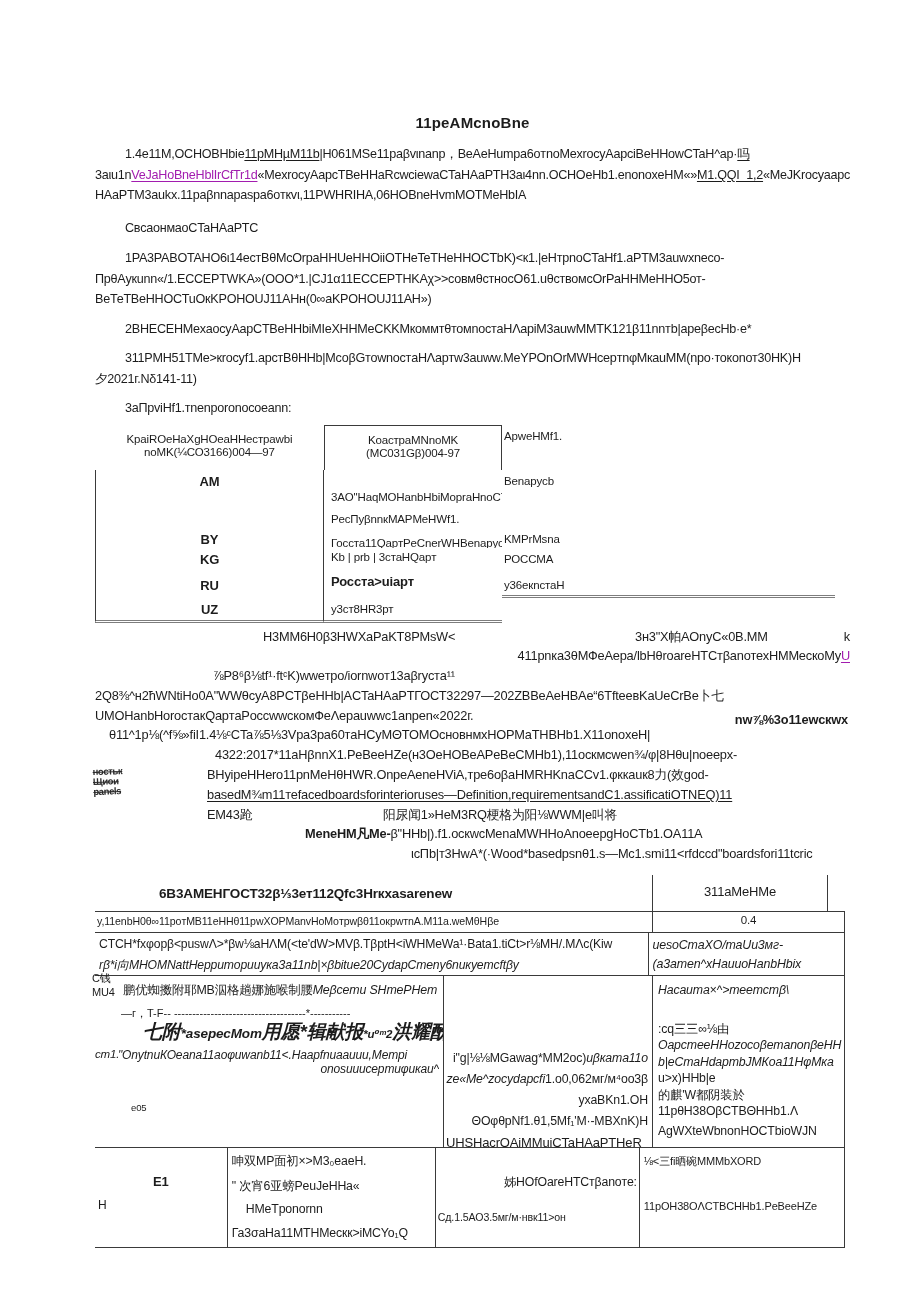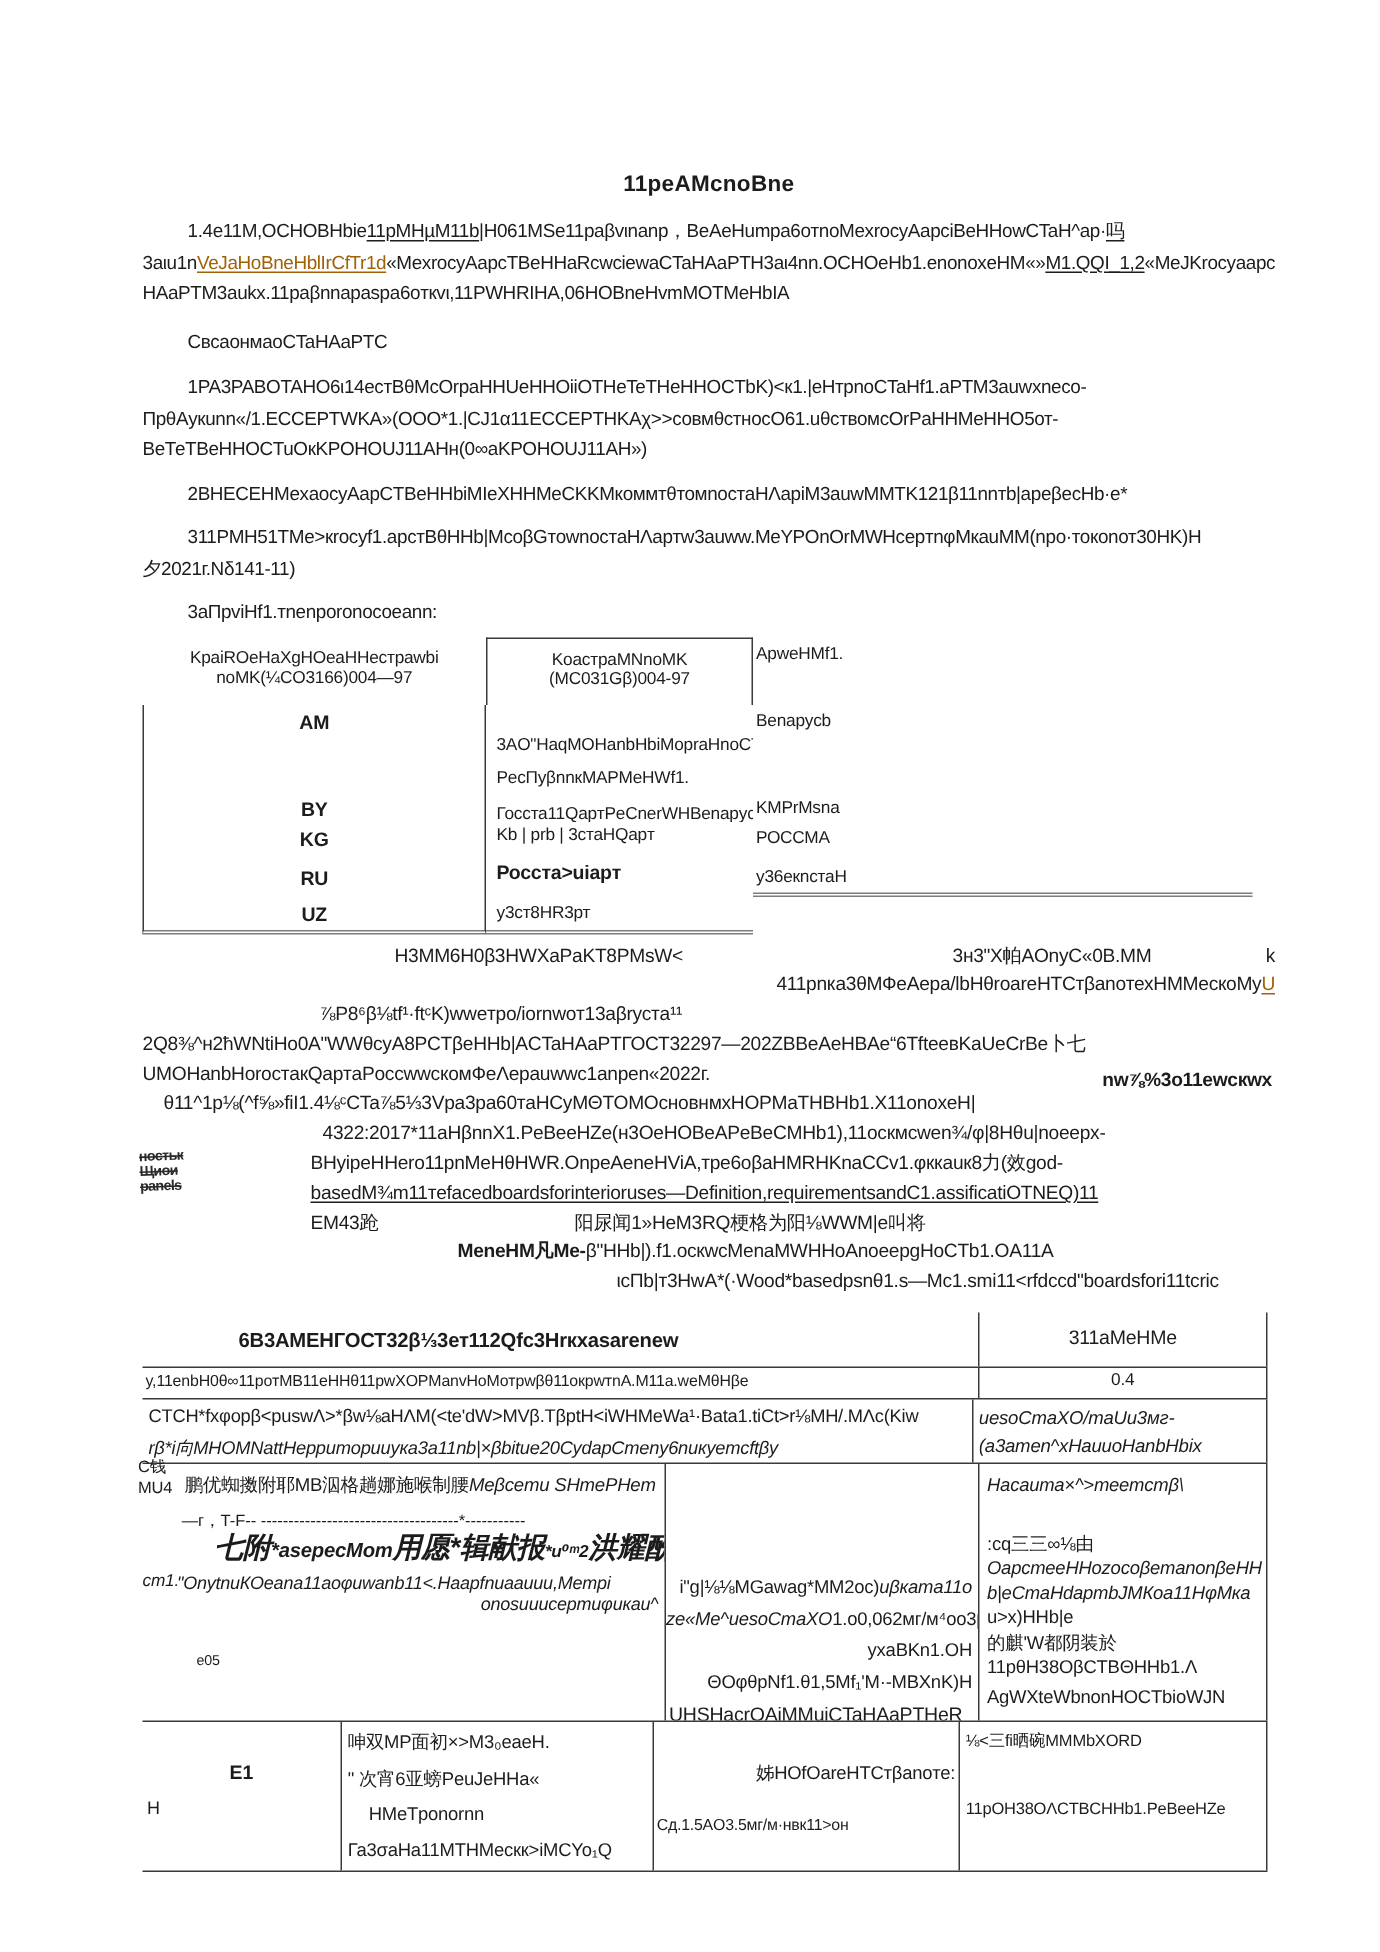--- a/index.html
+++ b/index.html
@@ -4,21 +4,21 @@
 <style>
   html,body{margin:0;padding:0;background:#ffffff;}
   .page{position:relative;width:920px;height:1301px;background:#fff;overflow:hidden;
         font-family:"Liberation Sans","DejaVu Sans",sans-serif;color:#1c1c1c;}
   .content{position:absolute;left:95px;top:0;width:755px;}
   .doc-title{text-align:center;margin:114px 0 13px 0;font-size:15px;font-weight:600;letter-spacing:.2px;}
   .para{margin:0 0 9px 0;}
   .pline{white-space:nowrap;overflow:hidden;font-size:12.6px;line-height:20.5px;letter-spacing:-.25px;}
   .indent{text-indent:30px;}
   .u{text-decoration:underline;text-underline-offset:2px;}
-  .link{color:#a16207;text-decoration:underline;text-underline-offset:2px;}
+  .link{color:#a21caf;text-decoration:underline;text-underline-offset:2px;}
   .b{font-weight:bold;}
   .i{font-style:italic;}
   .sec-head{margin:12px 0 10px 0;}
   
   .t1{margin-top:6px;width:740px;display:grid;grid-template-columns:229px 178px 333px;
       grid-template-rows:45px 58px 20px 26px 24px 25px;font-size:11.5px;letter-spacing:-.15px;}
   .t1 .cell{overflow:hidden;white-space:nowrap;}
   .t1 .c2{border-left:1px solid #3a3a3a;border-right:1px solid #3a3a3a;text-align:center;}
   .t1 .c3{padding-left:7px;}
   .t1 .hdr{text-align:center;padding-top:8px;line-height:13.5px;white-space:normal;}
@@ -36,21 +36,21 @@
   .stamp{position:absolute;left:-2px;top:137px;width:62px;font-size:9.5px;font-weight:bold;line-height:10px;
          color:#2a2a2a;letter-spacing:-.4px;transform:rotate(-2deg);text-decoration:line-through;}
   
   .t2{position:relative;margin-top:9px;width:750px;font-size:12.2px;letter-spacing:-.15px;}
   .t2r{display:flex;border-bottom:1px solid #3a3a3a;box-sizing:border-box;}
   .t2 .bl{border-left:1px solid #3a3a3a;}
   .t2 .br{border-right:1px solid #3a3a3a;}
   .t2 .cell{box-sizing:border-box;overflow:hidden;}
   .nw{white-space:nowrap;overflow:hidden;}
   .t2-hdr-l{width:557px;font-weight:bold;font-size:13.5px;padding:11px 0 0 64px;}
-  .t2-hdr-r{width:193px;text-align:center;font-size:13px;padding-top:9px;}
+  .t2-hdr-r{width:176px;text-align:center;font-size:13px;padding-top:9px;}
   .t2-r2l{width:557px;font-size:10.6px;padding:3px 0 0 2px;letter-spacing:-.1px;}
   .t2-r2r{width:193px;text-align:center;font-size:11.5px;padding-top:2px;}
   .t2-r3l{width:557px;padding:1px 0 0 4px;line-height:20.5px;}
   .t2-r3r{width:199px;font-style:italic;padding:3px 0 0 4px;line-height:19px;font-size:12.4px;}
   .cellA{width:348px;position:relative;}
   .cellB{width:209px;position:relative;}
   .cellC{width:193px;}
   .a1{margin:6px 0 0 28px;font-size:12.4px;height:18px;}
   .a2{margin:6px 0 0 26px;font-size:11px;height:13px;letter-spacing:0;}
   .a3{margin:0 0 0 48px;height:26px;font-weight:bold;font-style:italic;}
@@ -212,21 +212,21 @@
           <div class="a1 nw"><span>鹏优蜘擞附耶MB泅格趟娜施喉制腰</span><span class="i">Meβcemu SHmePHem</span></div>
           <div class="a2 nw">—г，T-F-- ------------------------------------*-----------</div>
           <div class="a3 nw"><span class="big">七附</span><span class="smb">*asepecMom</span><span class="big">用愿*辑献报</span><span class="tiny">*u⁰ᵐ2</span><span class="big">洪耀酚鹭</span></div>
           <div class="a4 nw">"OnytnuКОеana11aoφuwanb11&lt;.Haapfnuaauuu,Mempi</div>
           <div class="a5 nw">onosuuucepтuφuкаu^</div>
           <div class="cm1">cm1.</div>
           <div class="e05">e05</div>
         </div>
         <div class="cell cellB bl">
           <div class="brt pt nw"><span>i"g|⅛⅛MGawag*MM2oc)</span><span class="i">uβкama11o</span></div>
-          <div class="brt nw"><span class="i">ze«Me^uesoCmaXO</span><span>1.o0,062мг/м⁴оо3β</span></div>
+          <div class="brt nw"><span class="i">ze«Me^zocydapcfi</span><span>1.o0,062мг/м⁴оо3β</span></div>
           <div class="brt nw">yxaBKn1.OH</div>
           <div class="brt nw">ΘOφθpNf1.θ1,5Mf₁'M·-MBXnK)H</div>
           <div class="blt nw">UHSHacrOAiMMuiCTaHAaPTHeR</div>
         </div>
         <div class="cell cellC bl br">
           <div class="it nw">Hacauma×^&gt;meemcmβ\</div>
           <div class="gap nw">:cq三三∞⅛由</div>
           <div class="it nw">OapcmeeHHozocoβemanonβeHH</div>
           <div class="it nw">b|eCmaHdapmbJMКоа11HφМка</div>
           <div class="nw">u&gt;x)HHb|e</div>

